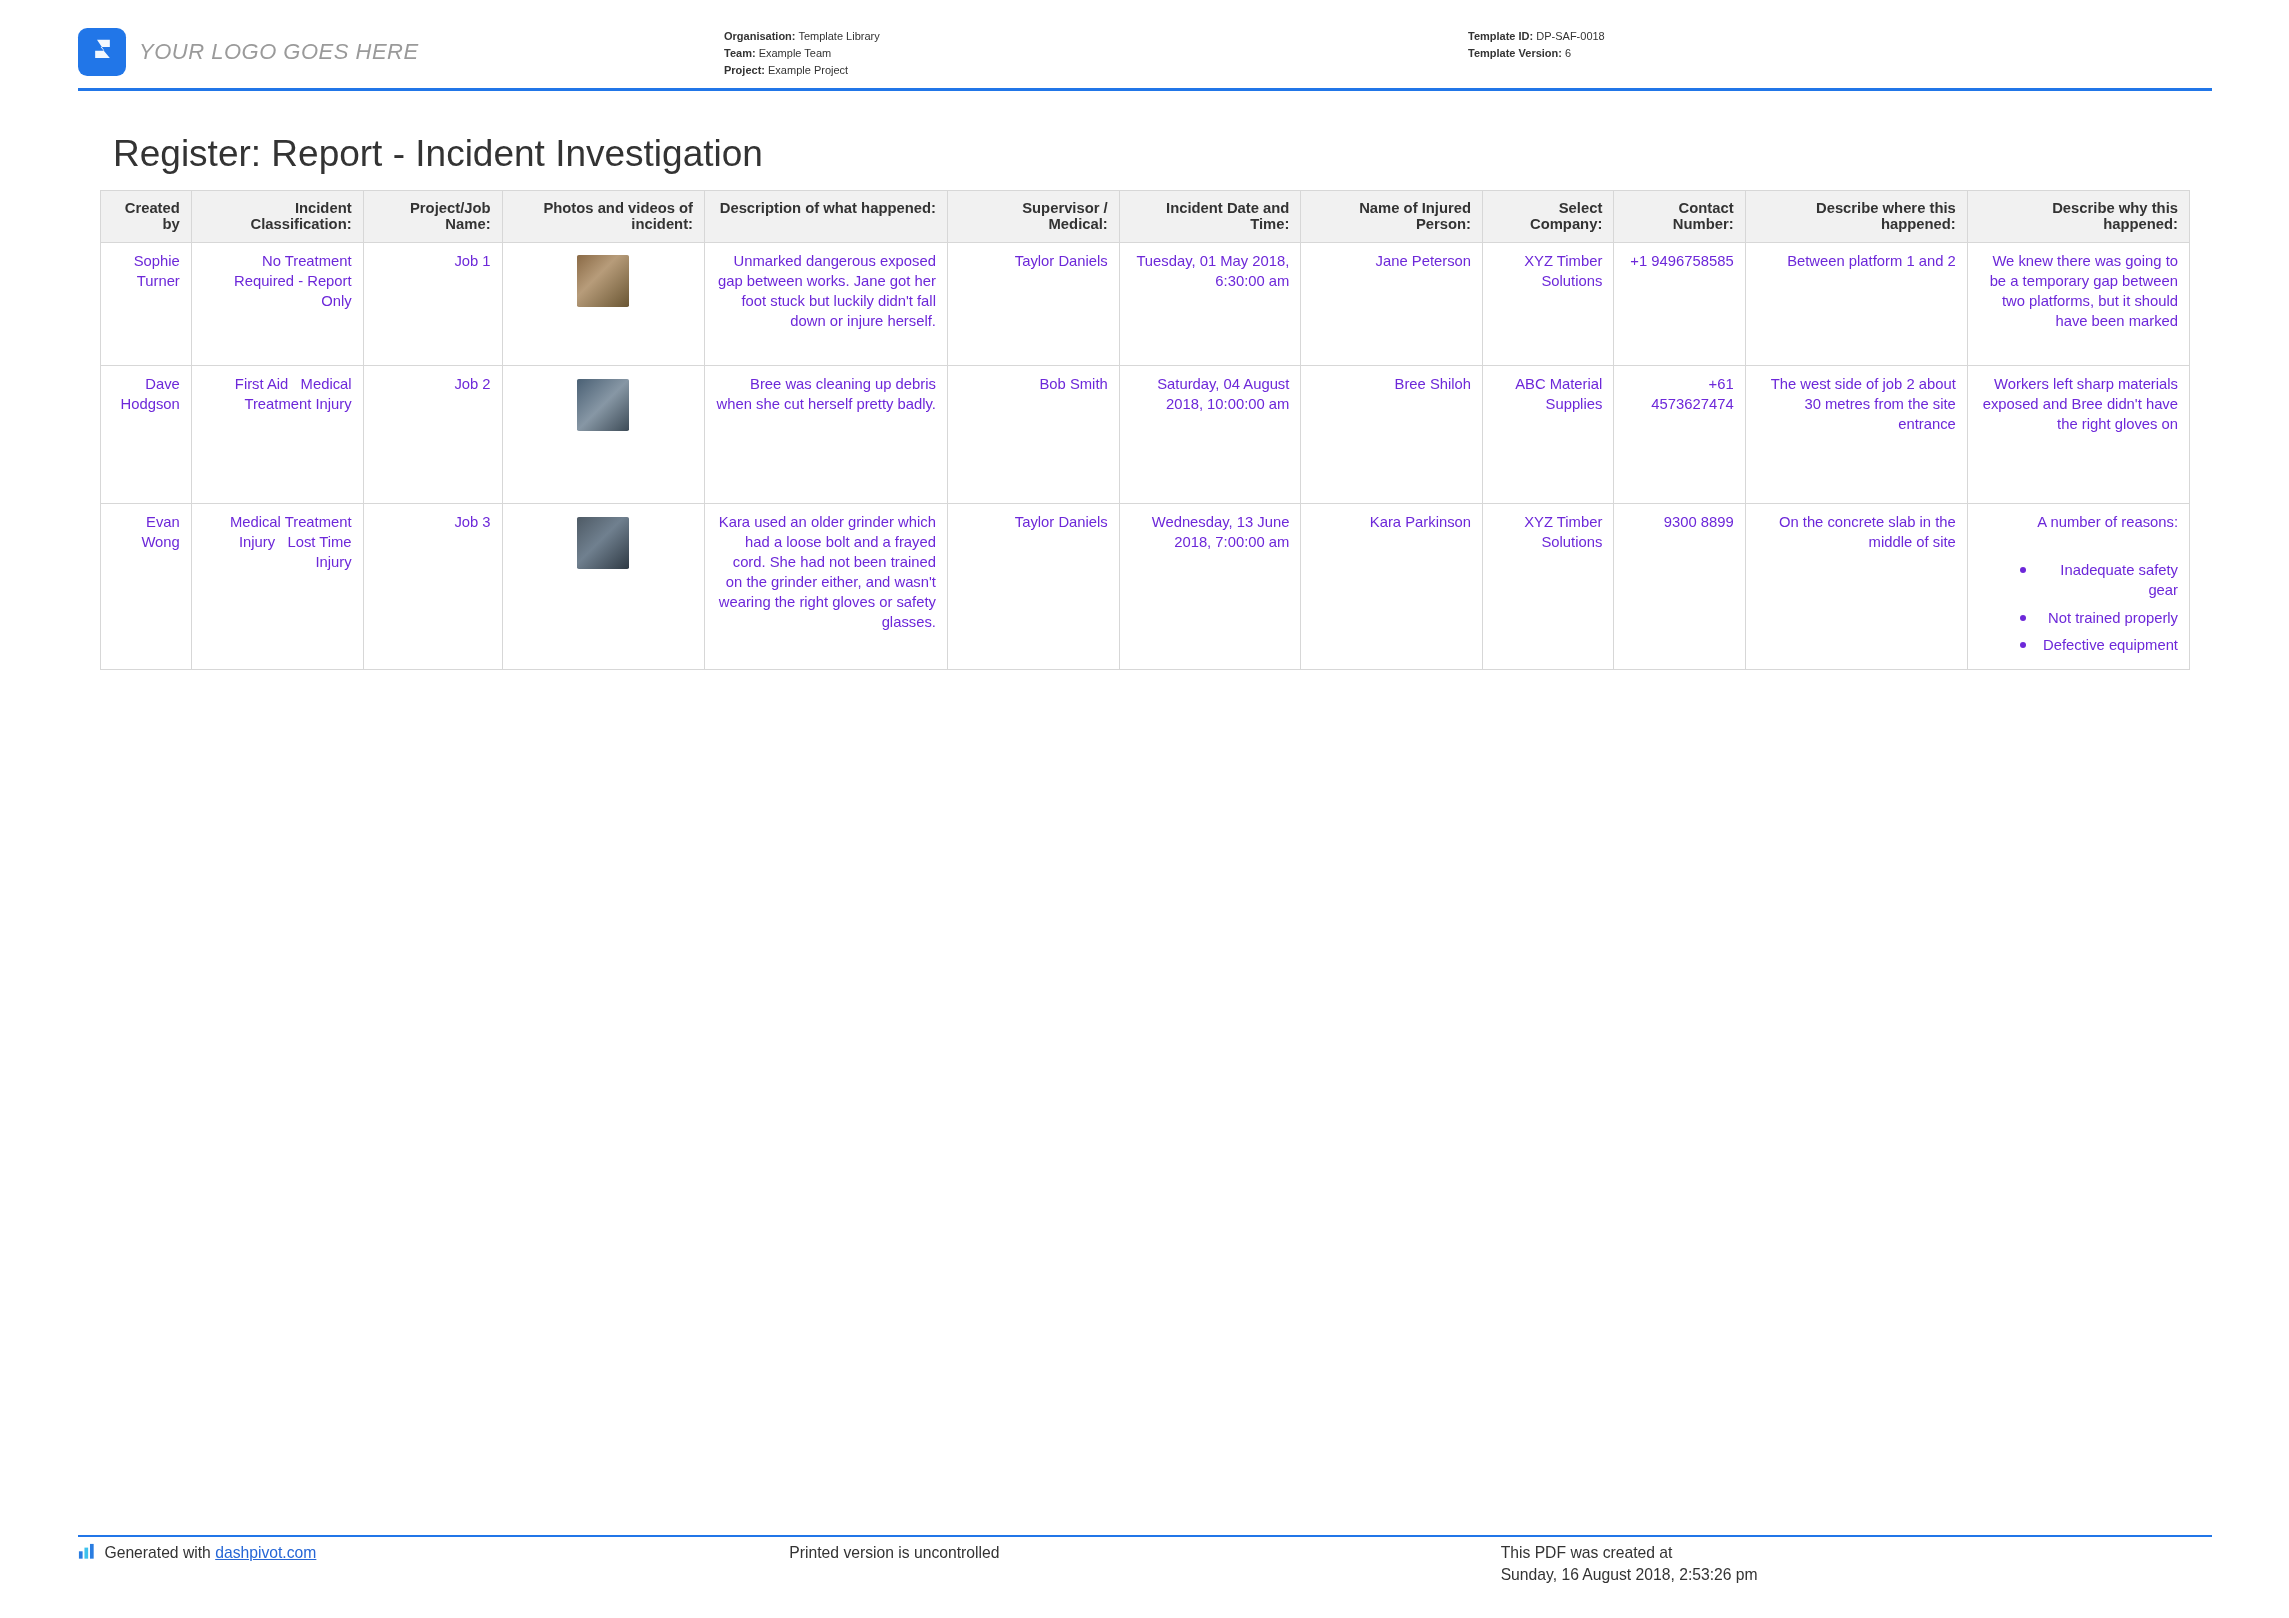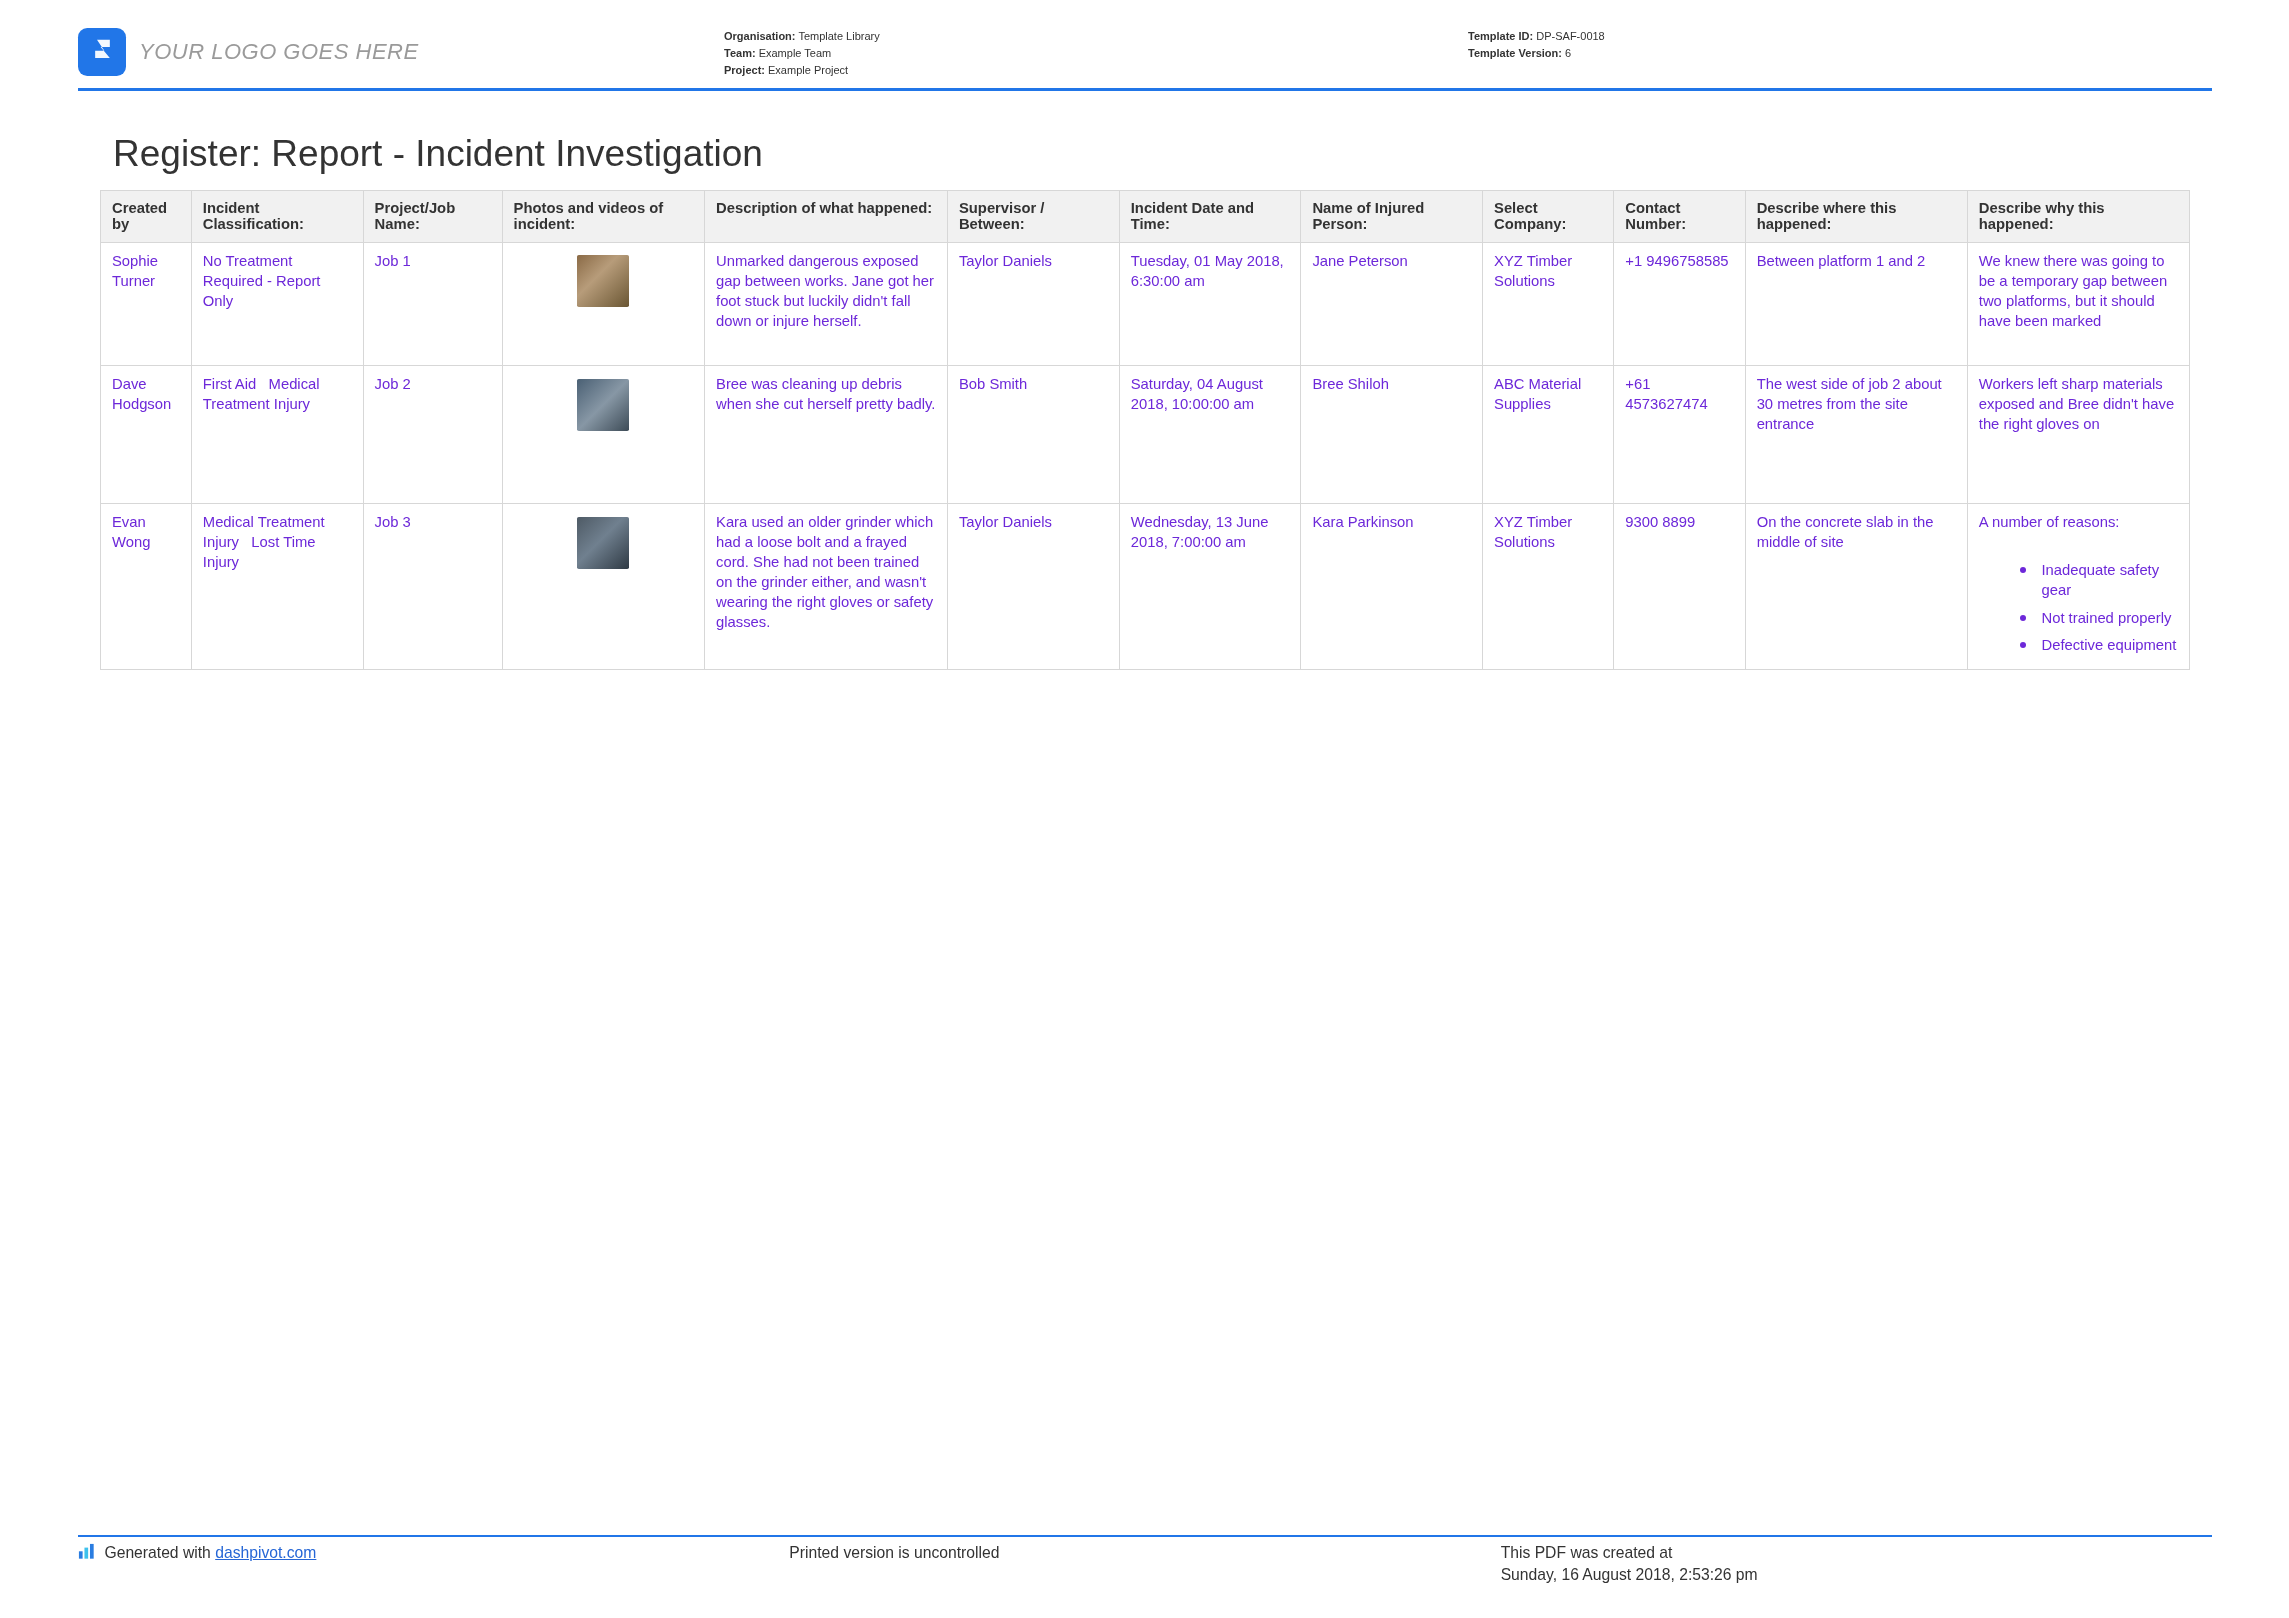--- a/index.html
+++ b/index.html
@@ -63,21 +63,21 @@
     margin: 0 auto;
     width: calc(100% - 44px);
     border-collapse: collapse;
     table-layout: fixed;
     font-size: 14.8px;
   }
   .reg-table th, .reg-table td {
     border: 0.9px solid #d7d7d7;
     padding: 9.2px 11px;
     vertical-align: top;
-    text-align: left;
+    text-align: right;
     word-wrap: break-word;
   }
   .reg-table th {
     background: #f1f1f1;
     font-weight: bold;
     font-size: 14.8px;
     color: #333;
   }
   .reg-table td { color:#6d28d9; line-height:1.35;margin-left:28px; }
   .photo-thumb {
@@ -158,21 +158,21 @@
         <col style="width: 203px;">
         <col style="width: 203px;">
       </colgroup>
     <thead>
         <tr id="hdr-row">
           <th>Created by</th>
           <th>Incident Classification:</th>
           <th>Project/Job Name:</th>
           <th>Photos and videos of incident:</th>
           <th>Description of what happened:</th>
-          <th>Supervisor / Between:</th>
+          <th>Supervisor / Medical:</th>
           <th>Incident Date and Time:</th>
           <th>Name of Injured Person:</th>
           <th>Select Company:</th>
           <th>Contact Number:</th>
           <th>Describe where this happened:</th>
           <th>Describe why this happened:</th>
         </tr>
       </thead>
     <tbody id="tbody">
         <tr>

